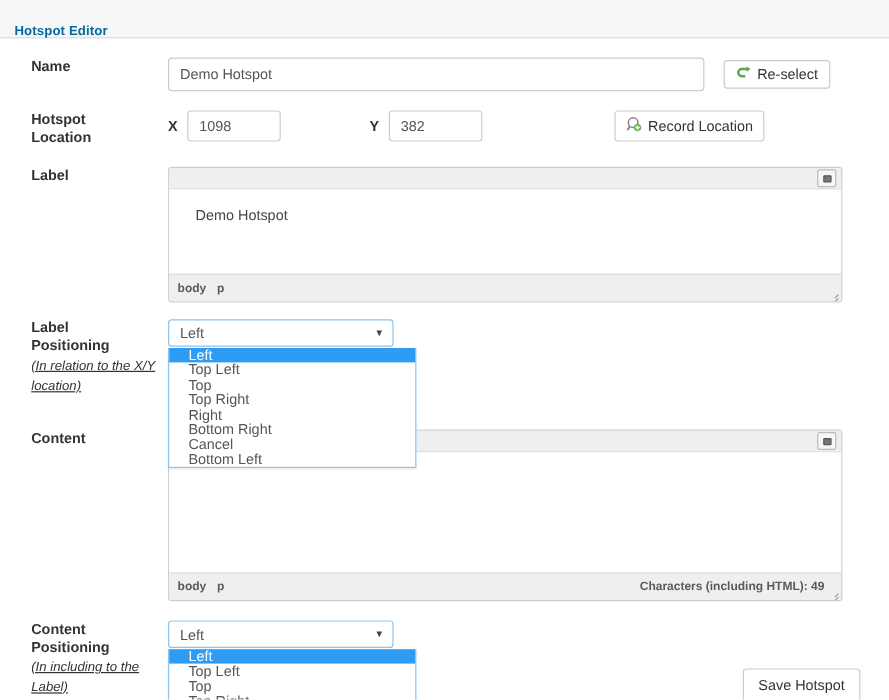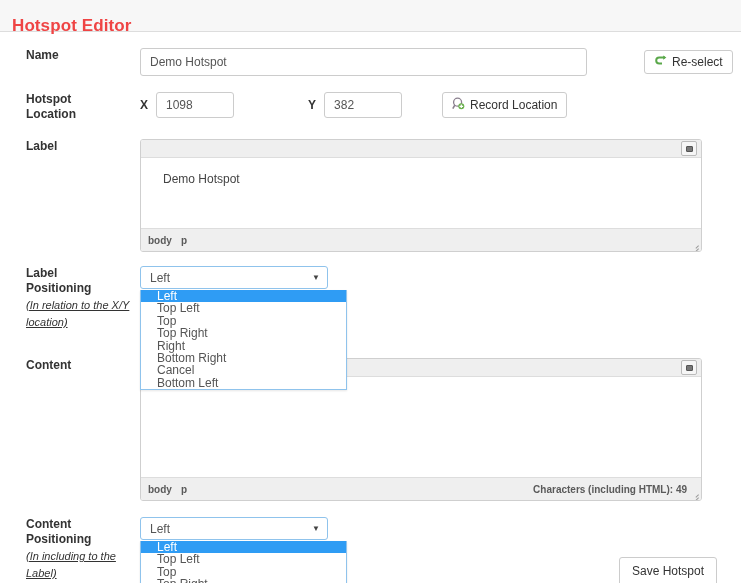--- a/index.html
+++ b/index.html
@@ -22,23 +22,23 @@
     height: 32px;
     background: #f7f7f7;
     border-bottom: 1px solid #dddddd;
     display: flex;
     align-items: center;
     padding: 0 8px 0 12px;
     box-sizing: border-box;
     position: relative;
   }
   .header-title {
-    font-size: 17px;
+    font-size: 11px;
     font-weight: bold;
-    color: #ef4444;
+    color: #0369a1;
     letter-spacing: 0.1px;
     margin-top: 20px;
   }
   .header-actions {
     margin-left: auto;
     display: flex;
     gap: 6px;
     align-items: center;
   }
   .btn {
@@ -259,21 +259,21 @@
   <div class="header-title">Hotspot Editor</div>
 </div>
 
 <div class="form">
 
   <div class="row" style="padding-top:16px;">
     <div class="row-label">Name</div>
     <div class="row-field">
       <div style="display:flex; align-items:center; gap:16px;">
         <input class="text-input name-input" type="text" value="Demo Hotspot" style="">
-        <button class="btn" style="padding:4px 9px;margin-left:41px;">
+        <button class="btn" style="padding:4px 9px;">
           <span class="icon">
             <svg width="13" height="11" viewBox="0 0 13 11">
               <path d="M11 2.5 H5.2 A3 3 0 1 0 5.2 8.5 H8" fill="none" stroke="#5aa84a" stroke-width="2"></path>
               <path d="M9.2 0.4 L12.4 2.6 L9.2 4.8 Z" fill="#5aa84a"></path>
             </svg>
           </span>
           <span>Re-select</span>
         </button>
       </div>
     </div>
@@ -283,21 +283,21 @@
     <div class="row-label">
       <span>Hotspot</span><br>
       <span>Location</span>
     </div>
     <div class="row-field">
       <div style="display:flex; align-items:center;">
         <span class="axis-label">X</span>
         <input class="text-input xy-input" type="text" value="1098" style="">
         <span class="axis-label" style="margin-left:74px;">Y</span>
         <input class="text-input xy-input" type="text" value="382" style="">
-        <button class="btn" style="margin-left:40px; padding:4px 9px;">
+        <button class="btn" style="margin-left:110px; padding:4px 9px;">
           <span class="icon">
             <svg width="13" height="13" viewBox="0 0 13 13">
               <circle cx="5.6" cy="5.2" r="4" fill="none" stroke="#8a7f8e" stroke-width="1.3"></circle>
               <line x1="2.8" y1="8.2" x2="0.8" y2="11.6" stroke="#8a7f8e" stroke-width="1.6"></line>
               <circle cx="9.3" cy="9.3" r="3" fill="#6ab04c"></circle>
               <path d="M9.3 7.5 V11.1 M7.5 9.3 H11.1" stroke="#ffffff" stroke-width="1.2"></path>
             </svg>
           </span>
           <span>Record Location</span>
         </button>

